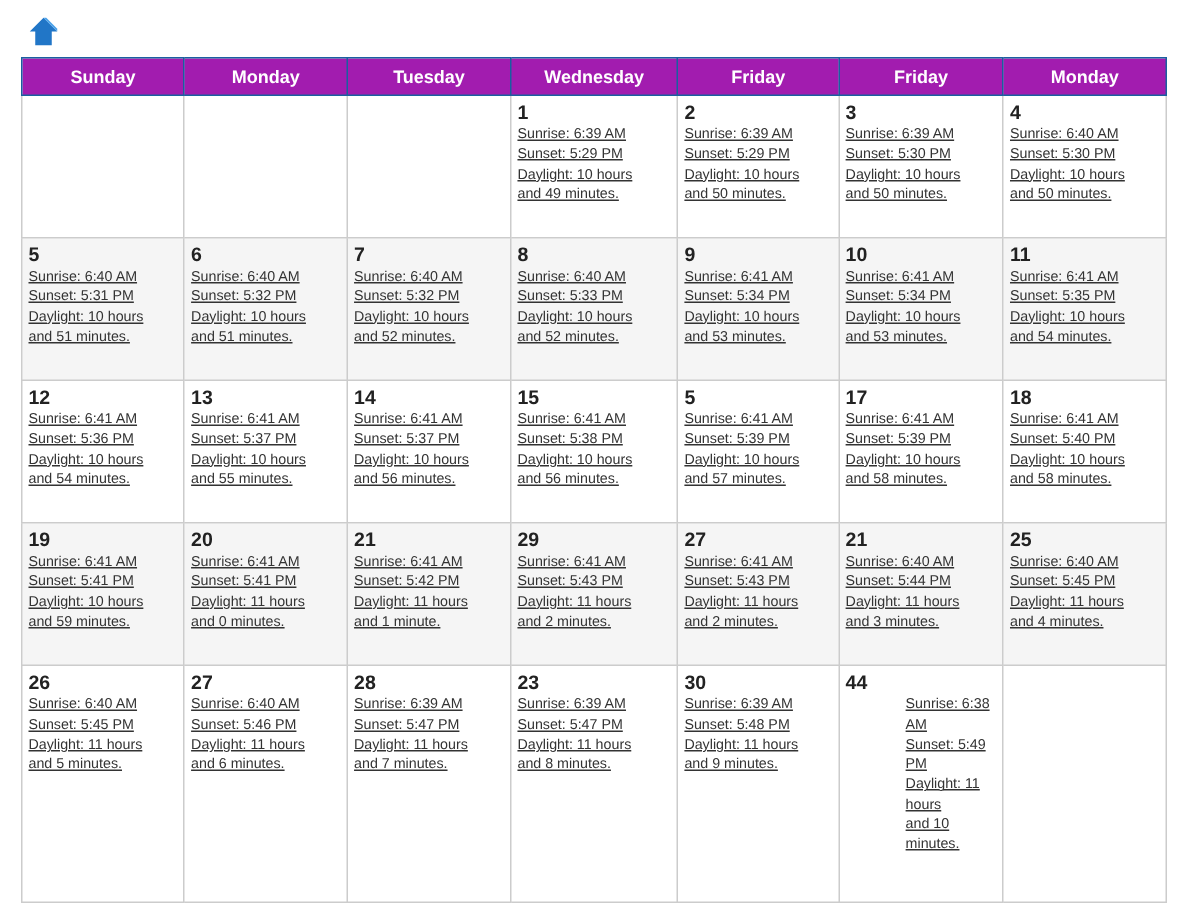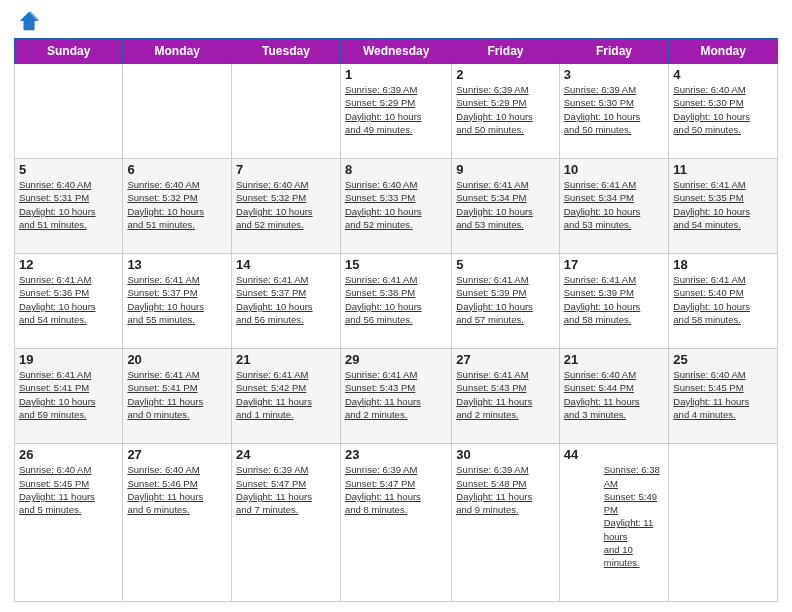--- a/index.html
+++ b/index.html
@@ -334,21 +334,21 @@
 and 5 minutes.</div>
           </td>
           <td>
             <span class="day-number">27</span>
             <div class="day-info" style="white-space: pre-line;">Sunrise: 6:40 AM
 Sunset: 5:46 PM
 Daylight: 11 hours
 and 6 minutes.</div>
           </td>
           <td>
-            <span class="day-number">24</span>
+            <span class="day-number">28</span>
             <div class="day-info" style="white-space: pre-line;">Sunrise: 6:39 AM
 Sunset: 5:47 PM
 Daylight: 11 hours
 and 7 minutes.</div>
           </td>
           <td>
             <span class="day-number">23</span>
             <div class="day-info" style="white-space: pre-line;">Sunrise: 6:39 AM
 Sunset: 5:47 PM
 Daylight: 11 hours

